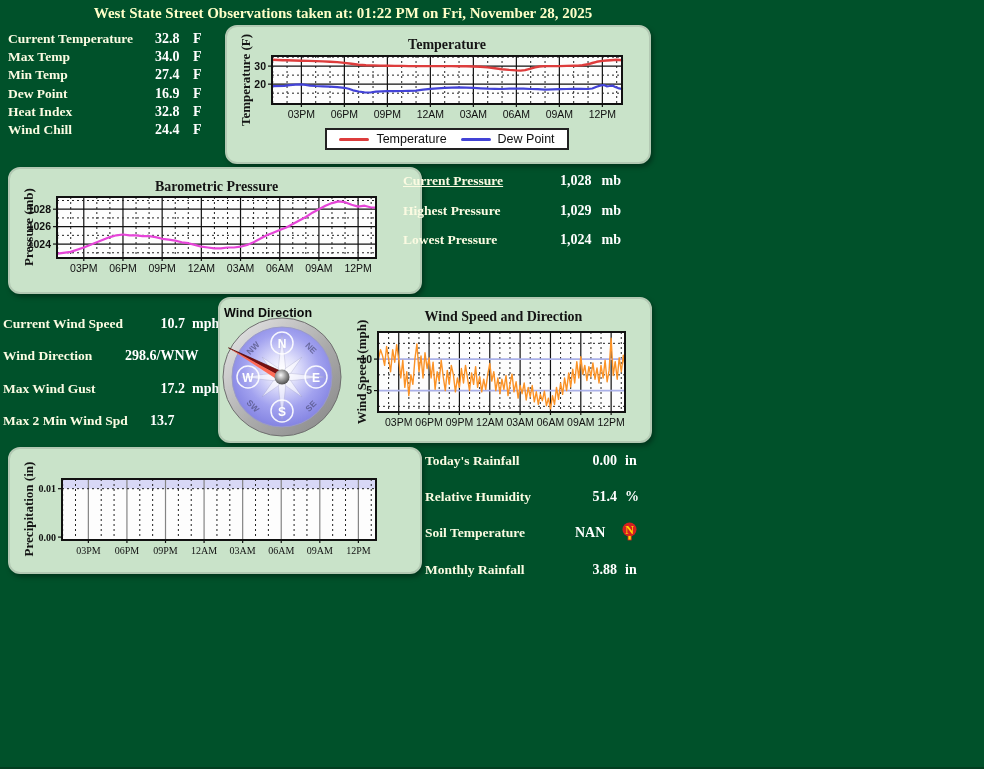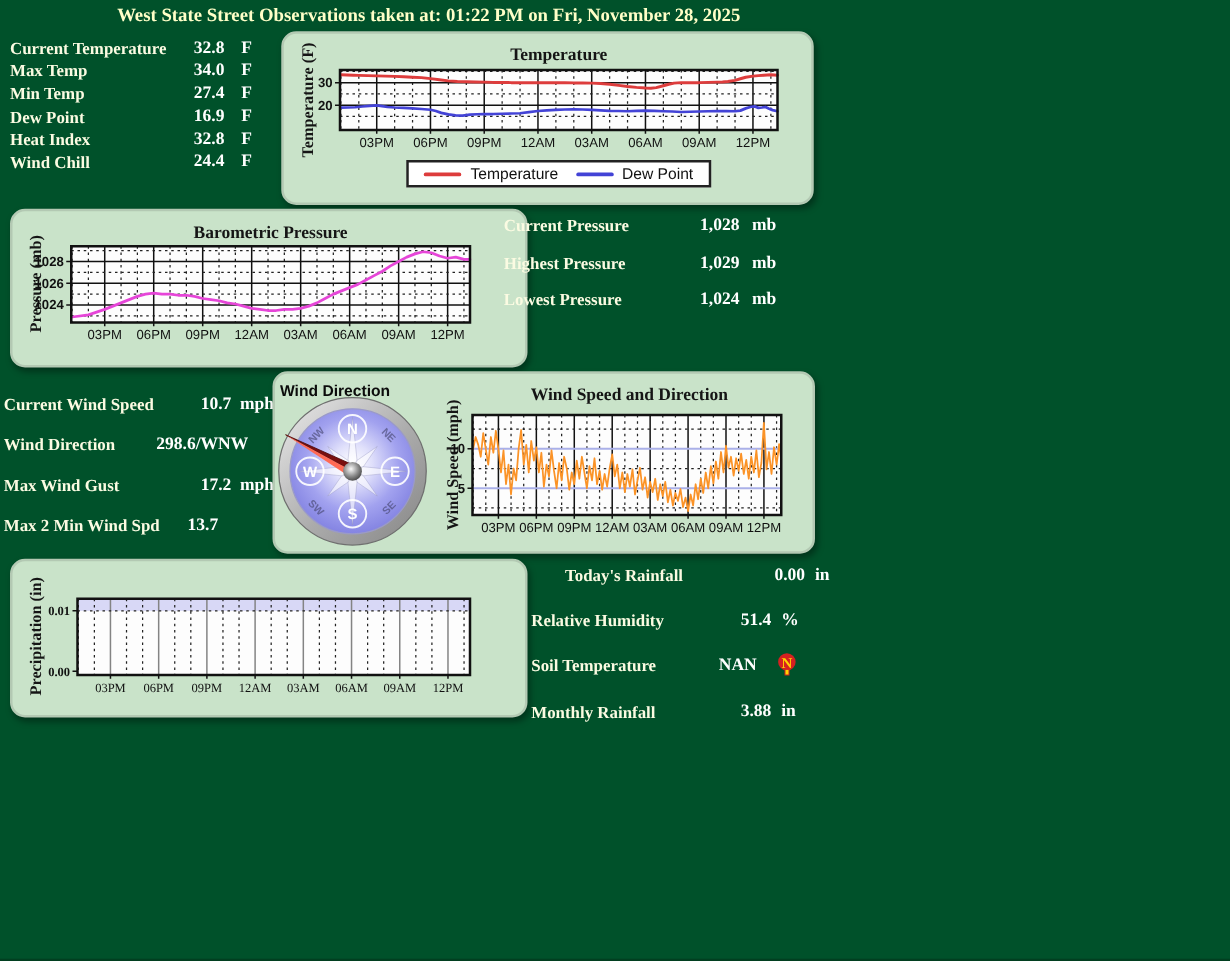--- a/index.html
+++ b/index.html
@@ -197,21 +197,21 @@
         <text x="29" y="58.557142857142885" text-anchor="end" font-family="Liberation Sans, sans-serif" font-size="10.5" font-weight="600" fill="#111">1024</text>
         <line x1="31" y1="37.628571428571746" x2="35" y2="37.628571428571746" stroke="#111" stroke-width="1.2"></line>
         <text x="29" y="41.128571428571746" text-anchor="end" font-family="Liberation Sans, sans-serif" font-size="10.5" font-weight="600" fill="#111">1026</text>
         <line x1="31" y1="20.200000000000593" x2="35" y2="20.200000000000593" stroke="#111" stroke-width="1.2"></line>
         <text x="29" y="23.700000000000593" text-anchor="end" font-family="Liberation Sans, sans-serif" font-size="10.5" font-weight="600" fill="#111">1028</text>
       </svg>
   </div>
 
   <div class="abs" style="left:403px;top:171px;">
     <div class="statrow" style="height:27.6px;padding-top:2px;">
-      <span class="stat-label" style="width:157px;">Current Pressure</span>
+      <span class="stat-label" style="width:157px;text-decoration:underline;">Current Pressure</span>
       <span class="stat-value">1,028</span>
       <span class="stat-unit" style="margin-left:10px;">mb</span>
     </div>
     <div class="statrow" style="height:27.6px;padding-top:2px;">
       <span class="stat-label" style="width:157px;">Highest Pressure</span>
       <span class="stat-value">1,029</span>
       <span class="stat-unit" style="margin-left:10px;">mb</span>
     </div>
     <div class="statrow" style="height:27.6px;padding-top:2px;">
       <span class="stat-label" style="width:157px;">Lowest Pressure</span>
@@ -408,21 +408,21 @@
         <line x1="336.3841113841114" y1="71" x2="336.3841113841114" y2="74" stroke="#111" stroke-width="1.2"></line>
         <text x="336.3841113841114" y="84.5" text-anchor="middle" font-family="Liberation Serif, serif" font-size="10" fill="#111">12PM</text>
         <line x1="36" y1="19.682539682539684" x2="40" y2="19.682539682539684" stroke="#111" stroke-width="1.2"></line>
         <text x="34" y="23.182539682539684" text-anchor="end" font-family="Liberation Serif, serif" font-size="10" font-weight="600" fill="#111">0.01</text>
         <line x1="36" y1="68.0952380952381" x2="40" y2="68.0952380952381" stroke="#111" stroke-width="1.2"></line>
         <text x="34" y="71.5952380952381" text-anchor="end" font-family="Liberation Serif, serif" font-size="10" font-weight="600" fill="#111">0.00</text>
       </svg>
   </div>
 
   <div class="abs" style="left:425px;top:450px;">
-    <div class="statrow" style="height:33.2px;padding-top:3px;margin-left:27px;">
+    <div class="statrow" style="height:33.2px;padding-top:3px;">
       <span class="stat-label" style="width:150px;">Today's Rainfall</span>
       <span class="stat-value" style="width:42px;text-align:right;">0.00</span>
       <span class="stat-unit" style="margin-left:8px;">in</span>
     </div>
     <div class="statrow" style="height:33.2px;padding-top:3px;">
       <span class="stat-label" style="width:150px;">Relative Humidity</span>
       <span class="stat-value" style="width:42px;text-align:right;">51.4</span>
       <span class="stat-unit" style="margin-left:8px;">%</span>
     </div>
     <div class="statrow" style="height:33.2px;padding-top:3px;">

